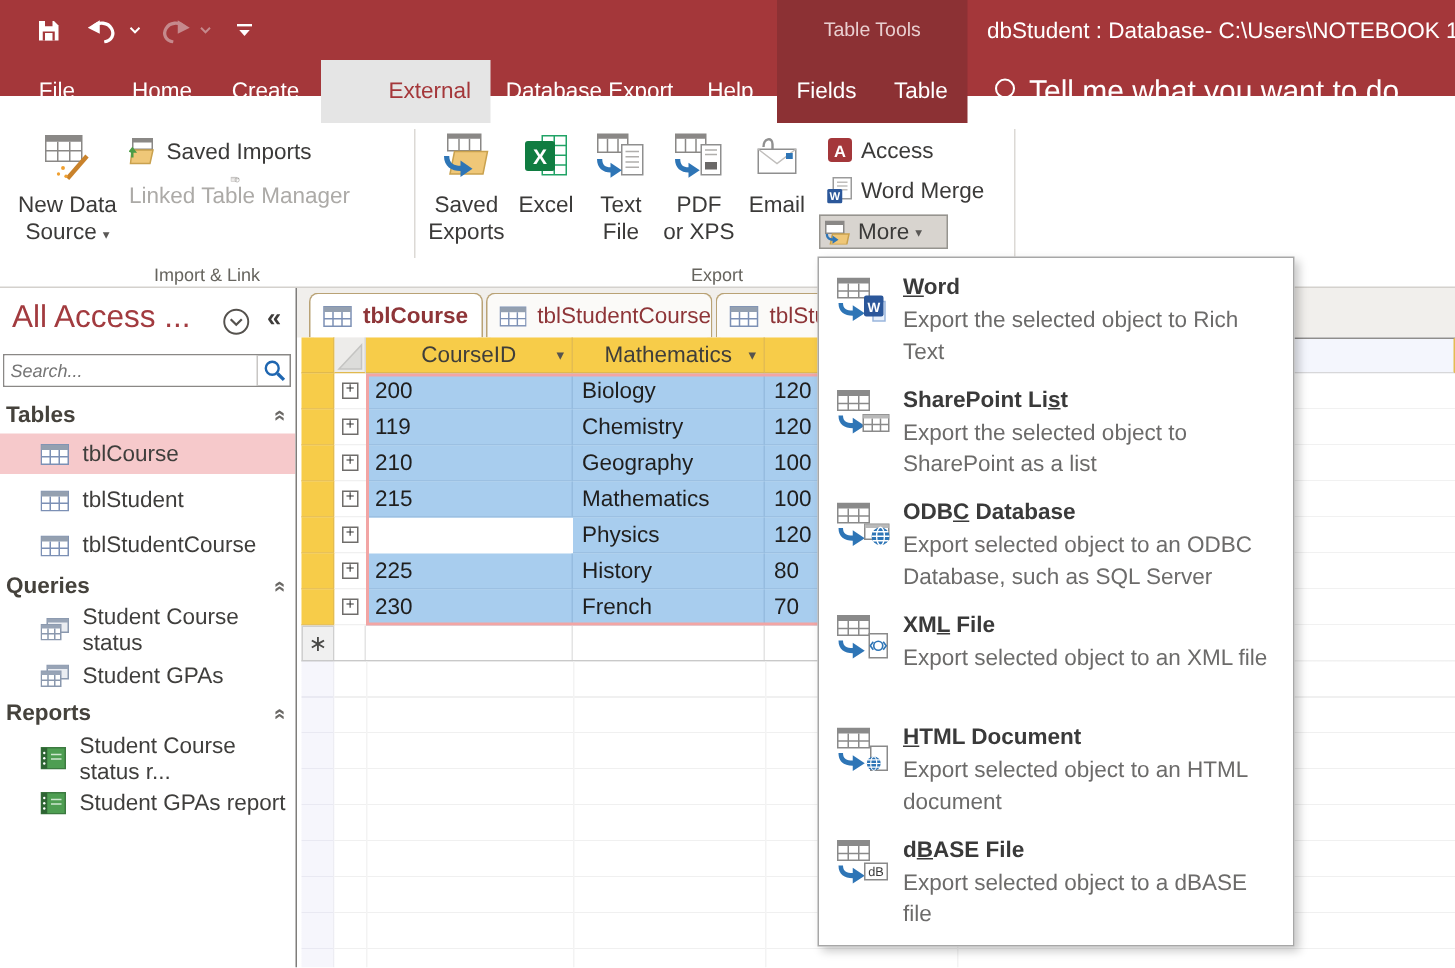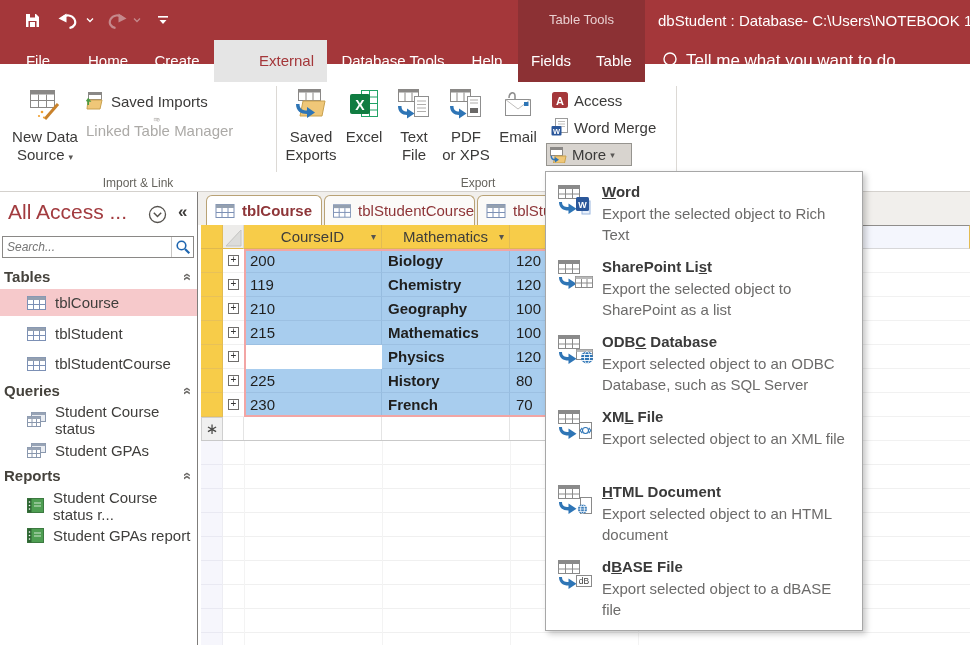--- a/index.html
+++ b/index.html
@@ -12,21 +12,21 @@
   #topbar { left:0; top:0; width:970px; height:64px; background:#A4373A; }
   #ctxblock { left:518px; top:0; width:127px; height:82px; background:#8C3134; }
   #ctxlabel { left:518px; top:12px; width:127px; text-align:center;
     color:#E9CFD0; font-size:13px; }
   #wintitle { left:658px; top:12px; width:312px; color:#fff; font-size:15px;
     white-space:nowrap; overflow:hidden; }
   .qatbtn { top:9px; height:22px; display:flex; align-items:center; }
   .rtab { top:40px; height:42px; line-height:42px; text-align:center;
     color:#fff; font-size:15px; cursor:default; }
   .rtab.active { background:#e5e5e5; color:#A4373A;padding-left:32px; }
-  #tellme { left:686px; top:40px; height:42px; line-height:42px; color:#fff; font-size:17px; }
+  #tellme { left:686px; top:40px; height:42px; line-height:42px; color:#fff; font-size:20px; }
 
   
   #ribbon { left:0; top:82px; width:970px; height:110px; background:#fff;
     border-bottom:1px solid #D4D1CD; }
   .vsep { top:4px; width:1px; height:86px; background:#DCD9D5; }
   .grouplabel { top:94px; font-size:12px; color:#66645E; text-align:center; }
   .bigbtn { top:2px; text-align:center; font-size:15px; color:#3B3A39; }
   .bigbtn .ic { height:38px; display:flex; justify-content:center; align-items:flex-start; padding-top:4px; }
   .bigbtn .l1 { margin-top:6px; line-height:18px; }
   .bigbtn .l2 { line-height:18px; }
@@ -79,21 +79,21 @@
   .drow { left:0; width:772px; height:24px; }
   .rsel { position:absolute; left:3px; top:0; width:22px; height:24px; background:#F7CC49;
     border-right:1px solid #E3BC52; border-bottom:1px solid #E8C159; }
   .rexp { position:absolute; left:25px; top:0; width:21px; height:24px; background:#fff;
     border-bottom:1px solid #F0F0F0; display:flex; align-items:center; justify-content:center; }
   .plusbox { width:11px; height:11px; border:1px solid #6F6D6B; background:#fff;
     font-size:10px; line-height:8px; text-align:center; color:#333; }
   .dcell { position:absolute; top:0; height:24px; background:#A8CDEE;
     border-right:1px solid #96BCDF; border-bottom:1px solid #9CC0E2;
     font-size:15px; color:#1F1E1D; display:flex; align-items:center; padding-left:6px; }
-  .c1 { left:46px; width:138px; } .c2 { left:184px; width:128px;font-weight:bold; } .c3 { left:312px; width:128px; }
+  .c1 { left:46px; width:138px; } .c2 { left:184px; width:128px; } .c3 { left:312px; width:128px; }
   #selframe { left:46px; top:57px; width:394px; height:168px;
     border:2px solid #F2A5A4; z-index:5; pointer-events:none; }
   #newrow { left:0; top:225px; width:772px; height:24px; }
   #newrow .nsel { position:absolute; left:3px; width:22px; height:24px; background:#F0F0F0;
     border:1px solid #CFCFCF; color:#4A4A48; font-size:15px; display:flex;
     align-items:center; justify-content:center; }
   .ncell { position:absolute; top:0; height:24px; background:#fff; border-right:1px solid #E4E4E4; }
   #newrowline { left:3px; top:248px; width:437px; height:1px; background:#C9C9C9; }
   #dsright { left:440px; top:57px; width:332px; height:192px;
     background:repeating-linear-gradient(to bottom,#fff 0 23px,#F1F1F1 23px 24px); }
@@ -161,21 +161,21 @@
       <svg width="10" height="10" viewBox="0 0 10 10">
           <rect x="0" y="1" width="10" height="1.6" fill="#fff"></rect>
           <path d="M1.5,5 h7 l-3.5,4 z" fill="#fff"></path>
         </svg>
     </div>
 
     <div class="rtab abs" style="left:14px;width:48px">File</div>
     <div class="rtab abs" style="left:80px;width:56px">Home</div>
     <div class="rtab abs" style="left:148px;width:58px">Create</div>
     <div class="rtab active abs" style="left:214px;width:113px">External Data</div>
-    <div class="rtab abs" style="left:337px;width:112px">Database Tools</div>
+    <div class="rtab abs" style="left:337px;width:112px">Database Export</div>
     <div class="rtab abs" style="left:463px;width:48px">Help</div>
     <div class="rtab abs" style="left:527px;width:48px">Fields</div>
     <div class="rtab abs" style="left:590px;width:48px">Table</div>
     <div class="abs" style="left:660px;top:51px">
       <svg width="20" height="22" viewBox="0 0 20 22">
           <circle cx="10" cy="8" r="6" stroke="#fff" stroke-width="1.4" fill="none"></circle>
           <path d="M7.5,15.5 h5 M8,18 h4 M8.8,20.5 h2.4" stroke="#fff" stroke-width="1.4"></path>
         </svg>
     </div>
     <div id="tellme" class="abs">Tell me what you want to do</div>

